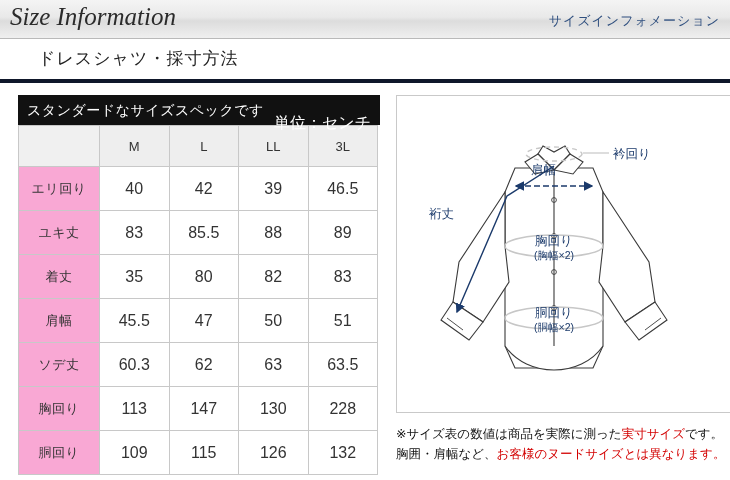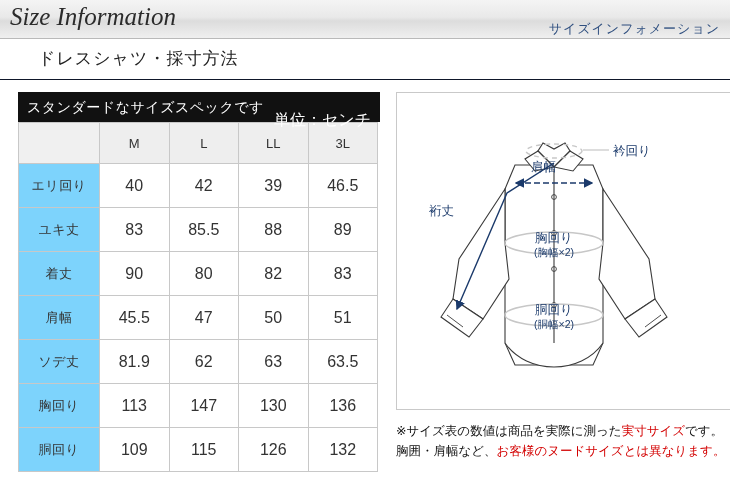--- a/index.html
+++ b/index.html
@@ -21,31 +21,31 @@
   }
   .header-title{
     position:absolute;left:10px;top:3px;
     font-size:25px;
     color:#2b2b2b;
     letter-spacing:0px;
     font-family:"Liberation Serif","DejaVu Serif",serif;
     font-style:italic;
   }
   .header-sub{
-    position:absolute;right:10px;top:20px;
+    position:absolute;right:10px;top:12px;
     font-size:13px;
     color:#2f4f7f;
     letter-spacing:1px;
   }
 
   
   .subhead{
     position:relative;
     height:40px;
-    border-bottom:1px solid #0f172a;
+    border-bottom:4px solid #0f172a;
     background:#fff;
     padding-left:22px;
   }
   .subhead-title{
     position:absolute;left:38px;top:8px;
     font-size:17px;
     color:#222;
     letter-spacing:1px;
   }
 
@@ -90,21 +90,21 @@
     background:#ffffff;
   }
   table.size th.col{
     background:#eeeeee;
     font-weight:normal;
     font-size:13px;
     color:#333;
     height:38px;
   }
   table.size th.rowhead{
-    background:#7dd3fc;
+    background:#f9a8d4;
     font-weight:normal;
     font-size:13px;
     color:#333;
     width:78px;
     letter-spacing:0.5px;
   }
   table.size th.corner{
     background:#f0f0f0;
     width:78px;
     height:38px;
@@ -172,45 +172,45 @@
           </tr>
           <tr>
             <th class="rowhead">ユキ丈</th>
             <td>83</td>
             <td>85.5</td>
             <td>88</td>
             <td>89</td>
           </tr>
           <tr>
             <th class="rowhead">着丈</th>
-            <td>90</td>
+            <td>35</td>
             <td>80</td>
             <td>82</td>
             <td>83</td>
           </tr>
           <tr>
             <th class="rowhead">肩幅</th>
             <td>45.5</td>
             <td>47</td>
             <td>50</td>
             <td>51</td>
           </tr>
           <tr>
             <th class="rowhead">ソデ丈</th>
-            <td>81.9</td>
+            <td>60.3</td>
             <td>62</td>
             <td>63</td>
             <td>63.5</td>
           </tr>
           <tr>
             <th class="rowhead">胸回り</th>
             <td>113</td>
             <td>147</td>
             <td>130</td>
-            <td>136</td>
+            <td>228</td>
           </tr>
           <tr>
             <th class="rowhead">胴回り</th>
             <td>109</td>
             <td>115</td>
             <td>126</td>
             <td>132</td>
           </tr>
         </tbody>
       </table>

